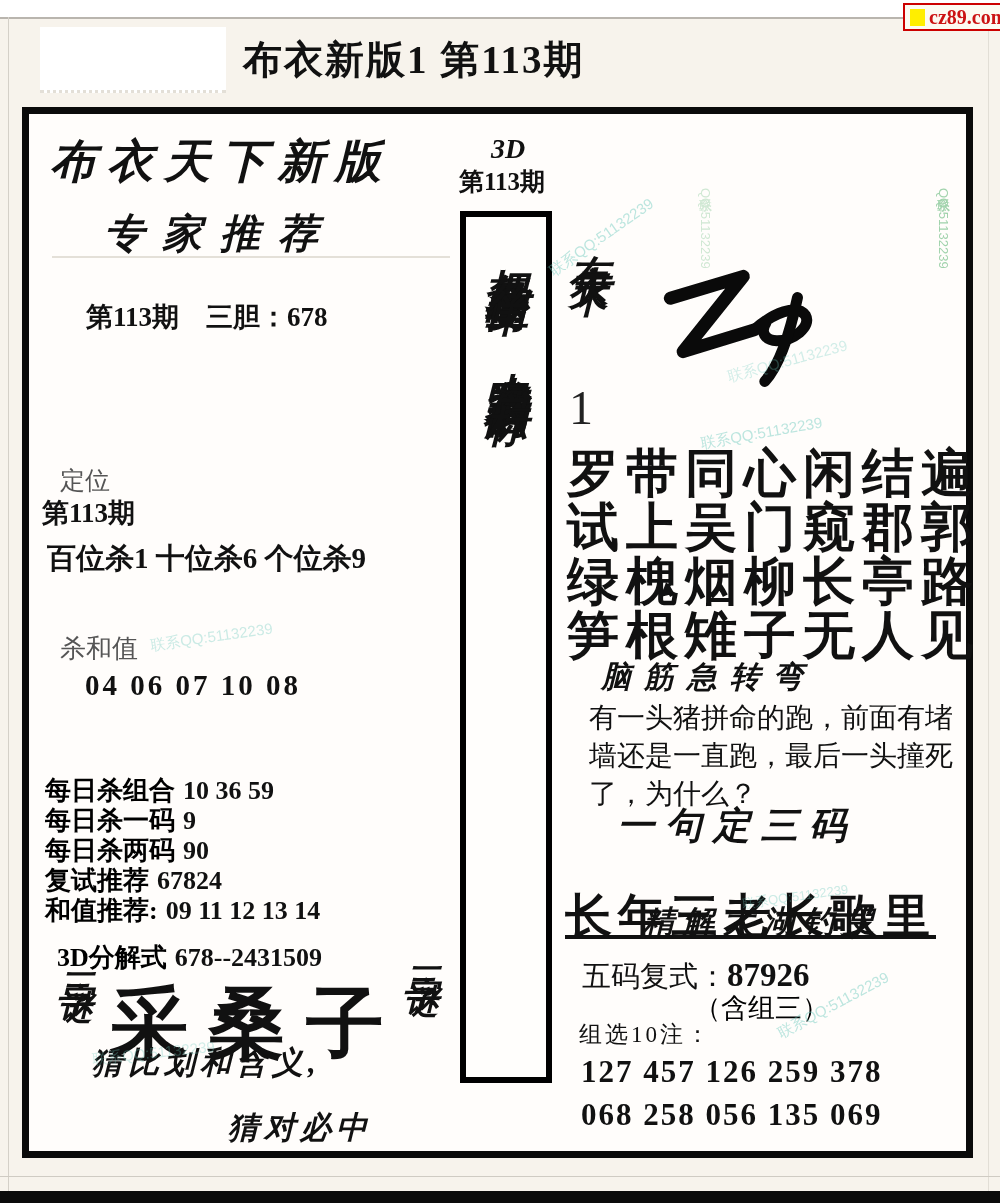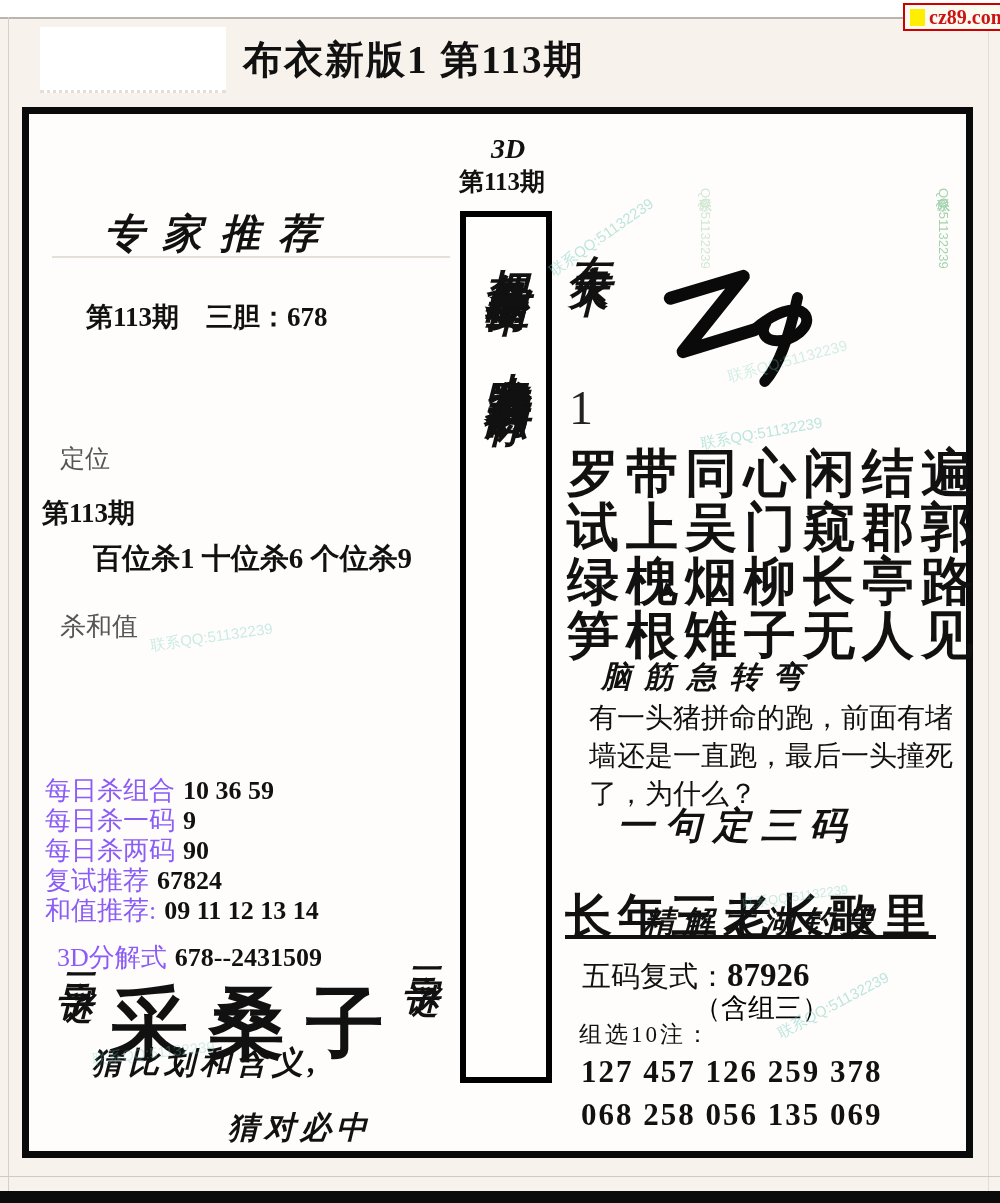--- a/index.html
+++ b/index.html
@@ -17,36 +17,36 @@
   .badge-label{color:#cc1414;font-weight:bold;font-size:20px;font-family:"Liberation Serif",serif;}
 
   .white-box{position:absolute;left:40px;top:27px;width:186px;height:63px;background:#ffffff;
              border-bottom:3px dotted #e3dfd7;}
   .page-title{position:absolute;left:243px;top:33px;font-size:39px;font-weight:bold;letter-spacing:2px;}
 
   .board{position:absolute;left:22px;top:107px;width:937px;height:1037px;background:#fffdfb;border:7px solid #0a0a0a;}
 
   .abs{position:absolute;white-space:nowrap;}
   .callig{font-weight:bold;font-style:italic;}
-  .gray{color:#555;}
+  .gray{color:#555;margin-top:22px;}
   .bold{font-weight:bold;}
 
   
   .brand{left:50px;top:131px;font-size:46px;letter-spacing:11px;}
   .subtitle{left:104px;top:206px;font-size:40px;letter-spacing:18px;}
   .sub-underline{position:absolute;left:52px;top:256px;width:398px;height:2px;background:#e4e0d8;}
   .dan-line{left:86px;top:299px;font-size:27px;}
   .dingwei{left:60px;top:442px;font-size:25px;}
   .issue2{left:42px;top:495px;font-size:27px;}
-  .kill-line{left:47px;top:539px;font-size:29px;margin-left:46px;}
+  .kill-line{left:47px;top:539px;font-size:29px;}
   .shahezhi{left:60px;top:609px;font-size:26px;}
   .shahezhi-values{left:85px;top:669px;font-size:29px;letter-spacing:3px;}
   .daily{position:absolute;left:45px;top:776px;font-size:26px;line-height:30px;}
   .daily .row{white-space:nowrap;}
-  .daily .lbl{color:#8b5cf6;}
+  .daily .lbl{color:#000000;font-weight:bold;}
   .daily .val{font-weight:bold;margin-left:8px;}
   .daily .row:last-child{padding-left:12px;margin-top:17px;}
   .vert{writing-mode:vertical-rl;text-orientation:upright;}
   .sanzimi-l{left:52px;top:946px;font-size:34px;letter-spacing:8px;}
   .sanzimi-r{left:398px;top:940px;font-size:34px;letter-spacing:8px;}
   .caisangzi{left:110px;top:940px;font-size:78px;font-weight:bold;letter-spacing:20px;margin-top:32px;}
   .note1{left:92px;top:1042px;font-size:31px;letter-spacing:5px;}
   .note2{left:228px;top:1080px;font-size:31px;letter-spacing:5px;margin-top:27px;}
 
   
@@ -92,27 +92,29 @@
   <div class="badge">
     <span class="badge-sq"></span>
     <span class="badge-label">cz89.com</span>
   </div>
 
   <div class="white-box"></div>
   <div class="page-title">布衣新版1 第113期</div>
 
   <div class="board"></div>
 
+  <div class="abs callig brand">布衣天下新版</div>
   <div class="abs callig subtitle">专家推荐</div>
   <div class="sub-underline"></div>
   <div class="abs bold dan-line">第113期　三胆：678</div>
   <div class="abs gray dingwei">定位</div>
   <div class="abs bold issue2">第113期</div>
   <div class="abs bold kill-line">百位杀1 十位杀6 个位杀9</div>
   <div class="abs gray shahezhi">杀和值</div>
+  <div class="abs bold shahezhi-values">04 06 07 10 08</div>
 
   <div class="daily">
     <div class="row">
       <span class="lbl">每日杀组合</span><span class="val">10 36 59</span>
     </div>
     <div class="row">
       <span class="lbl">每日杀一码</span><span class="val">9</span>
     </div>
     <div class="row">
       <span class="lbl">每日杀两码</span><span class="val">90</span>

